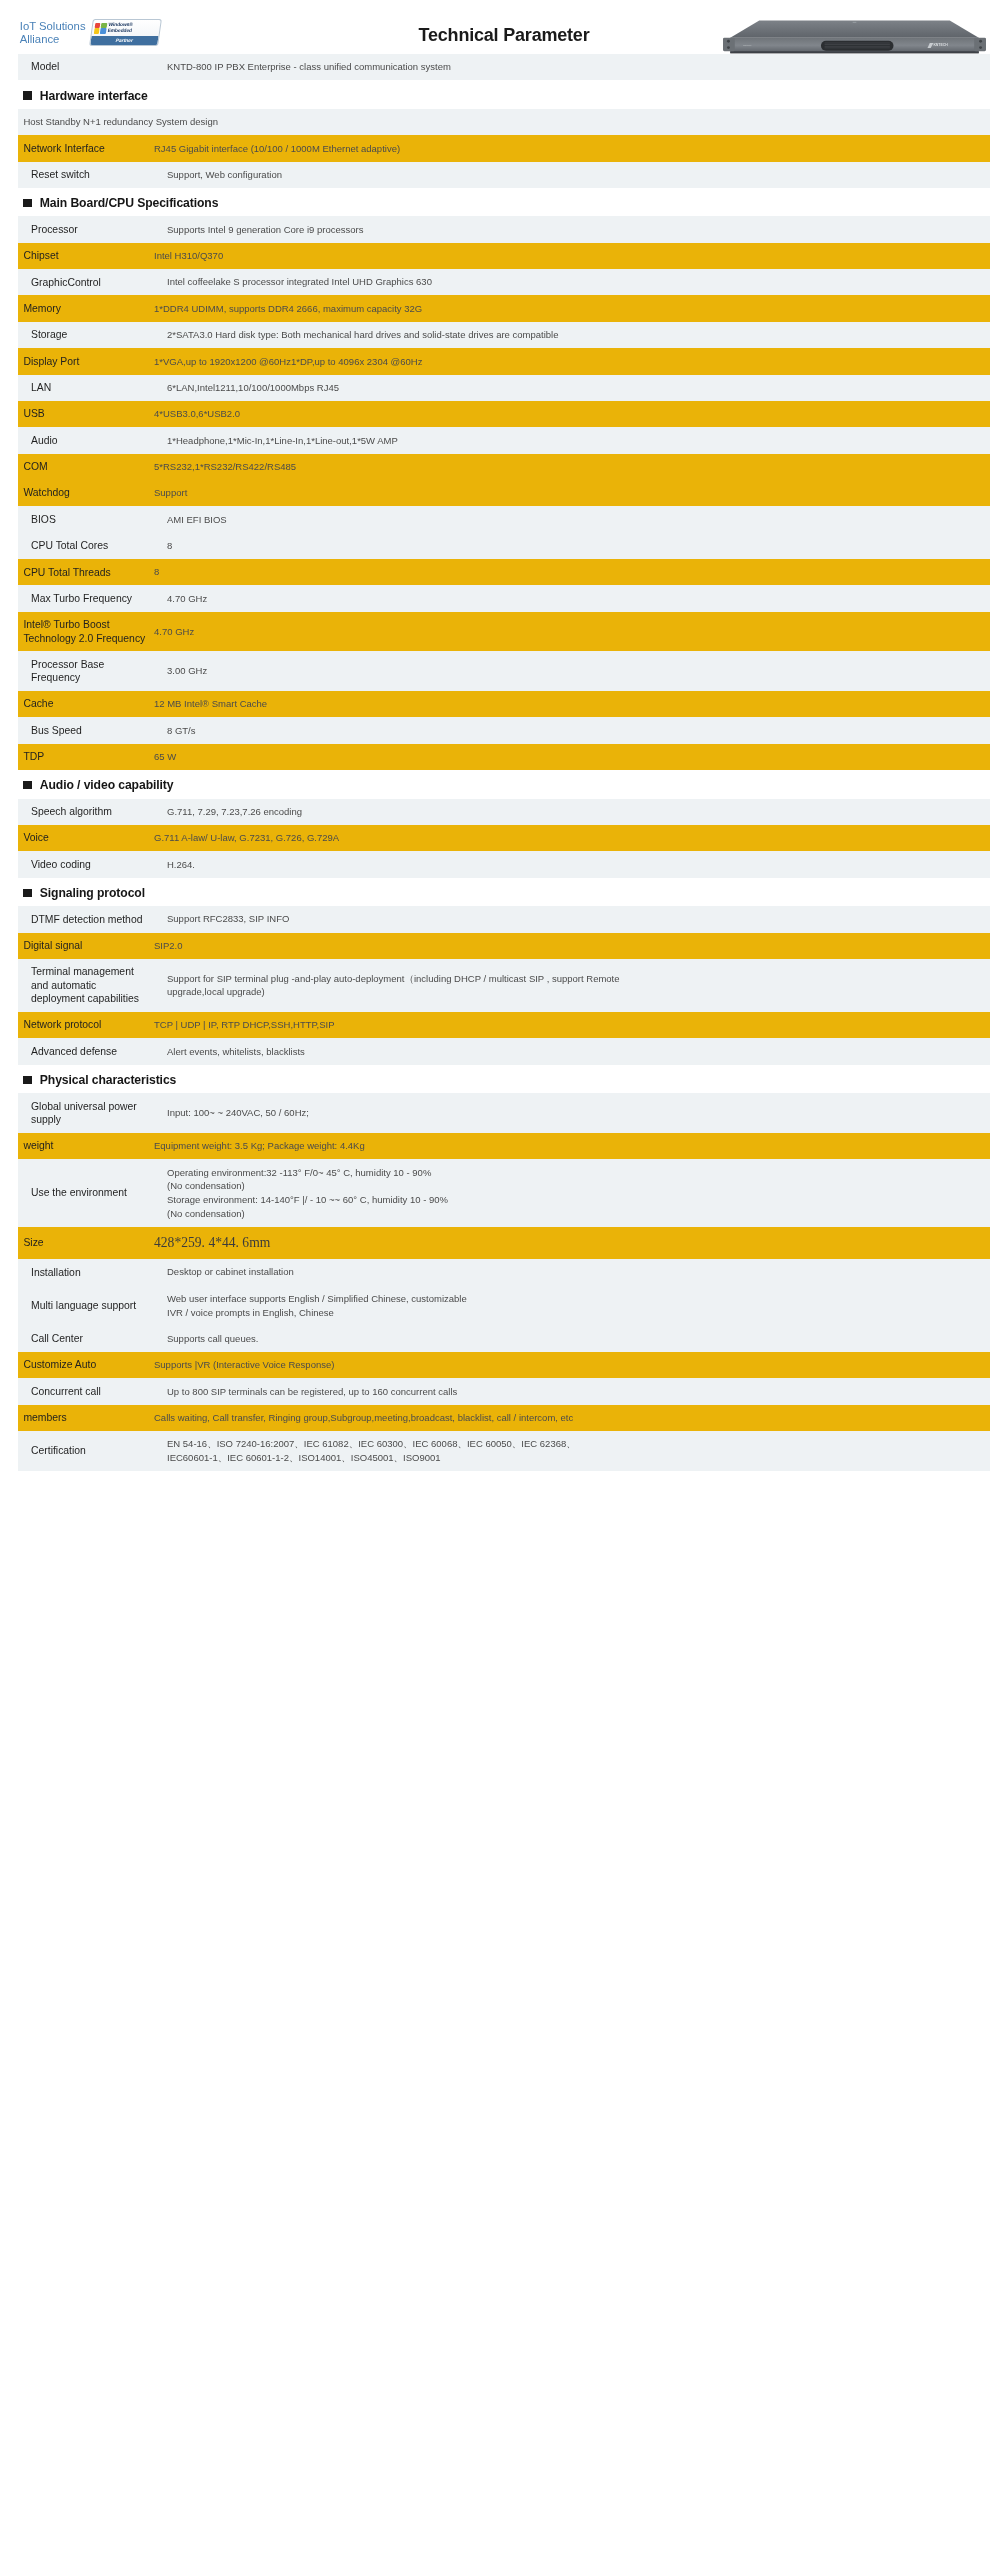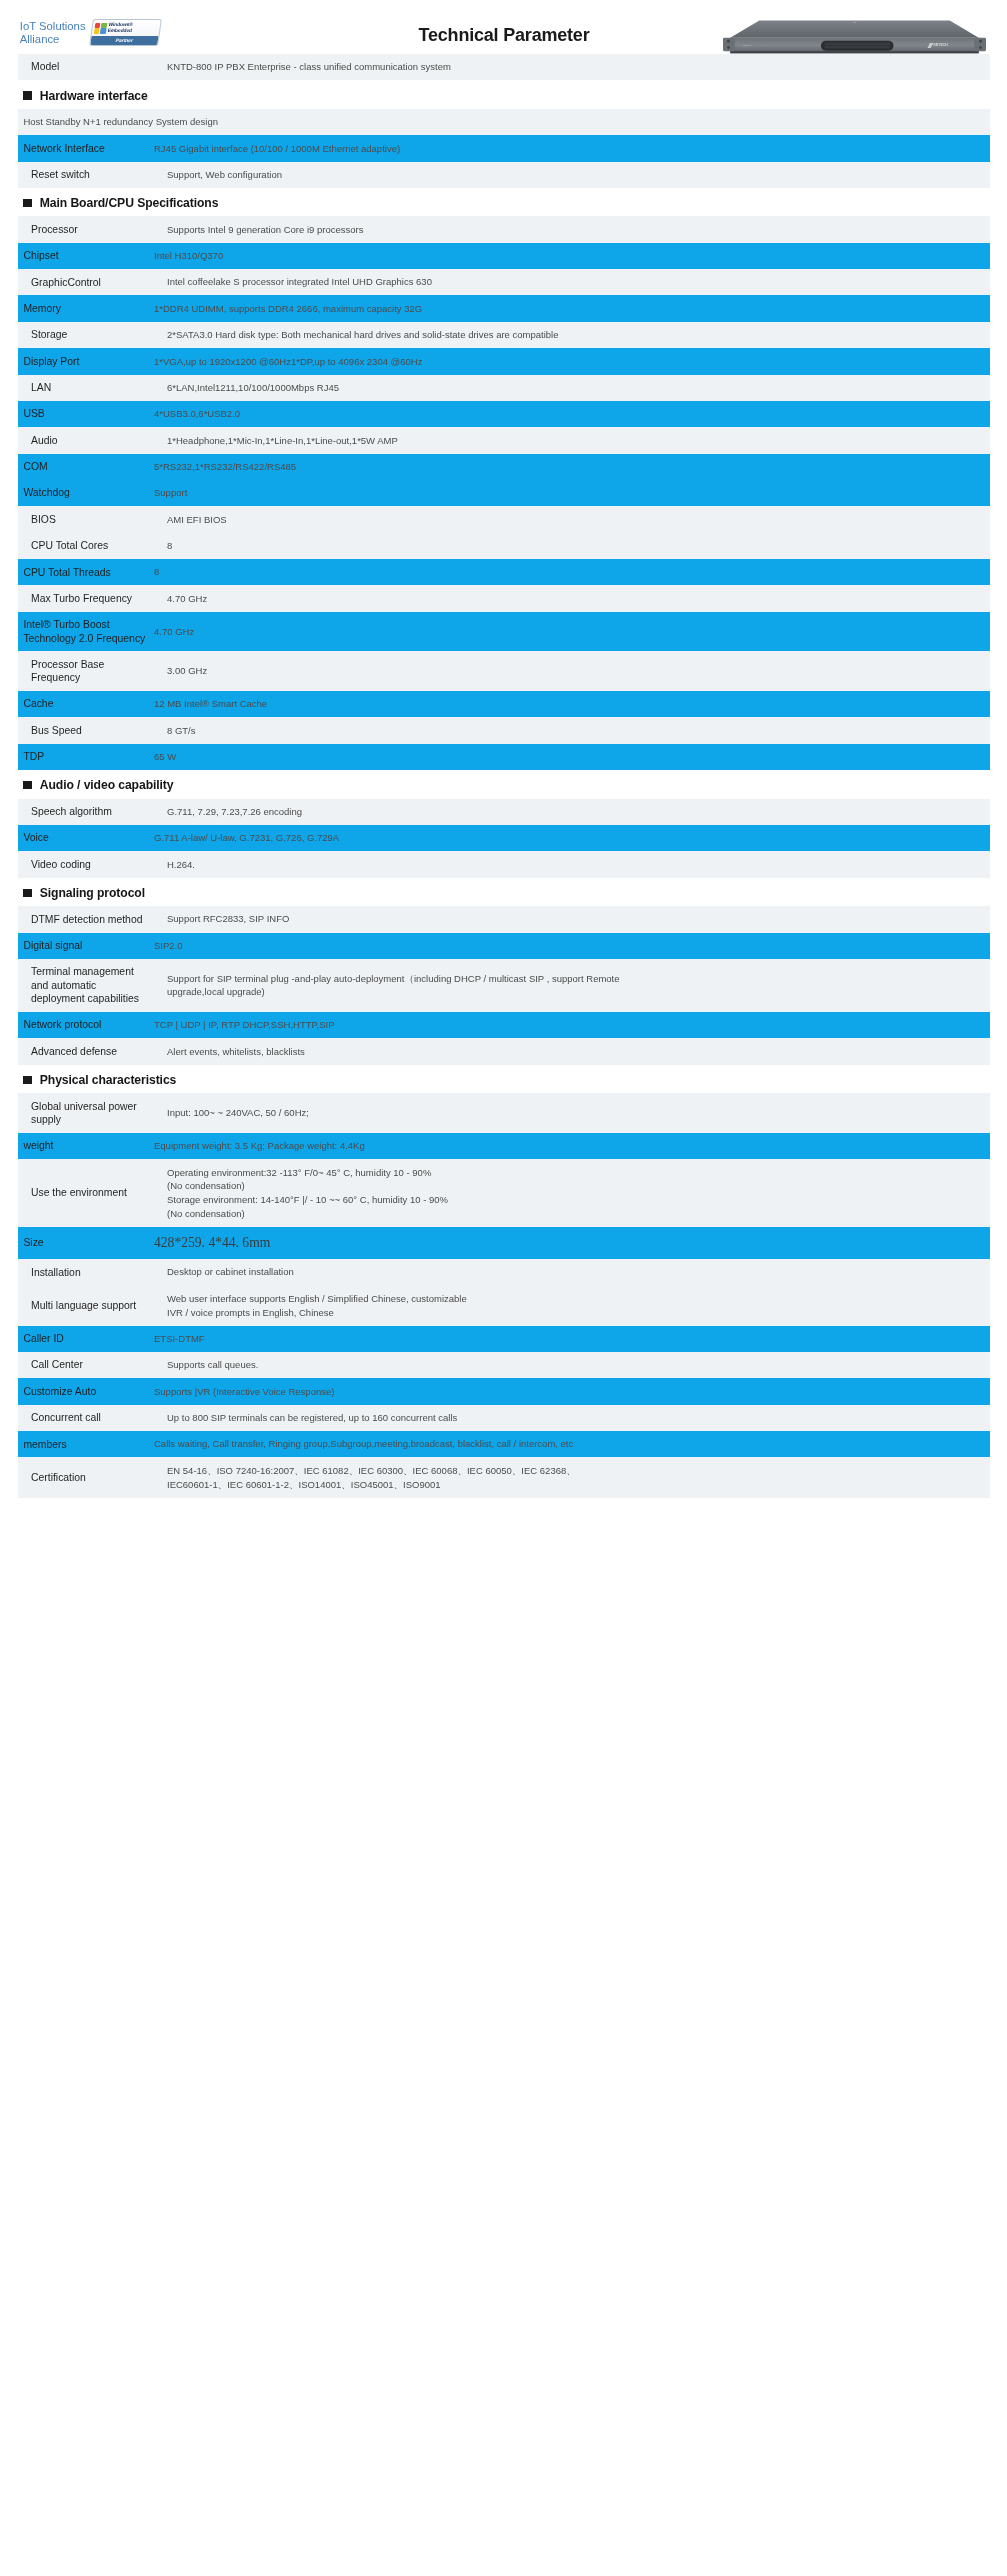--- a/index.html
+++ b/index.html
@@ -97,21 +97,21 @@
     position: absolute;
     right: 3.6px;
     top: 12.7px;
     width: 263px;
     height: 42px;
   }
 
   
   .spec-table { width: 100%; border-collapse: collapse; }
   .spec-table tr.alt td { background: #eef2f4; padding-left: 13px; }
-  .spec-table tr.plain td { background: #0ea5e9; }
+  .spec-table tr.plain td { background: #eab308; }
   .spec-table td {
     vertical-align: middle;
     padding: 6.3px 0 6.3px 0;
   }
   td.k {
     width: 136px;
     padding-left: 5.4px;
     padding-right: 5.4px;
     font-size: 10.4px;
     color: #1f1f1f;
@@ -427,24 +427,20 @@
         </tr>
         <tr class="alt">
           <td class="k">Installation</td>
           <td class="v">Desktop or cabinet installation</td>
         </tr>
         <tr class="alt">
           <td class="k">Multi language support</td>
           <td class="v">Web user interface supports English / Simplified Chinese, customizable
 IVR / voice prompts in English, Chinese</td>
         </tr>
-        <tr class="plain">
-          <td class="k">Caller ID</td>
-          <td class="v">ETSI-DTMF</td>
-        </tr>
         <tr class="alt">
           <td class="k">Call Center</td>
           <td class="v">Supports call queues.</td>
         </tr>
         <tr class="plain">
           <td class="k">Customize Auto</td>
           <td class="v">Supports |VR (Interactive Voice Response)</td>
         </tr>
         <tr class="alt">
           <td class="k">Concurrent call</td>

